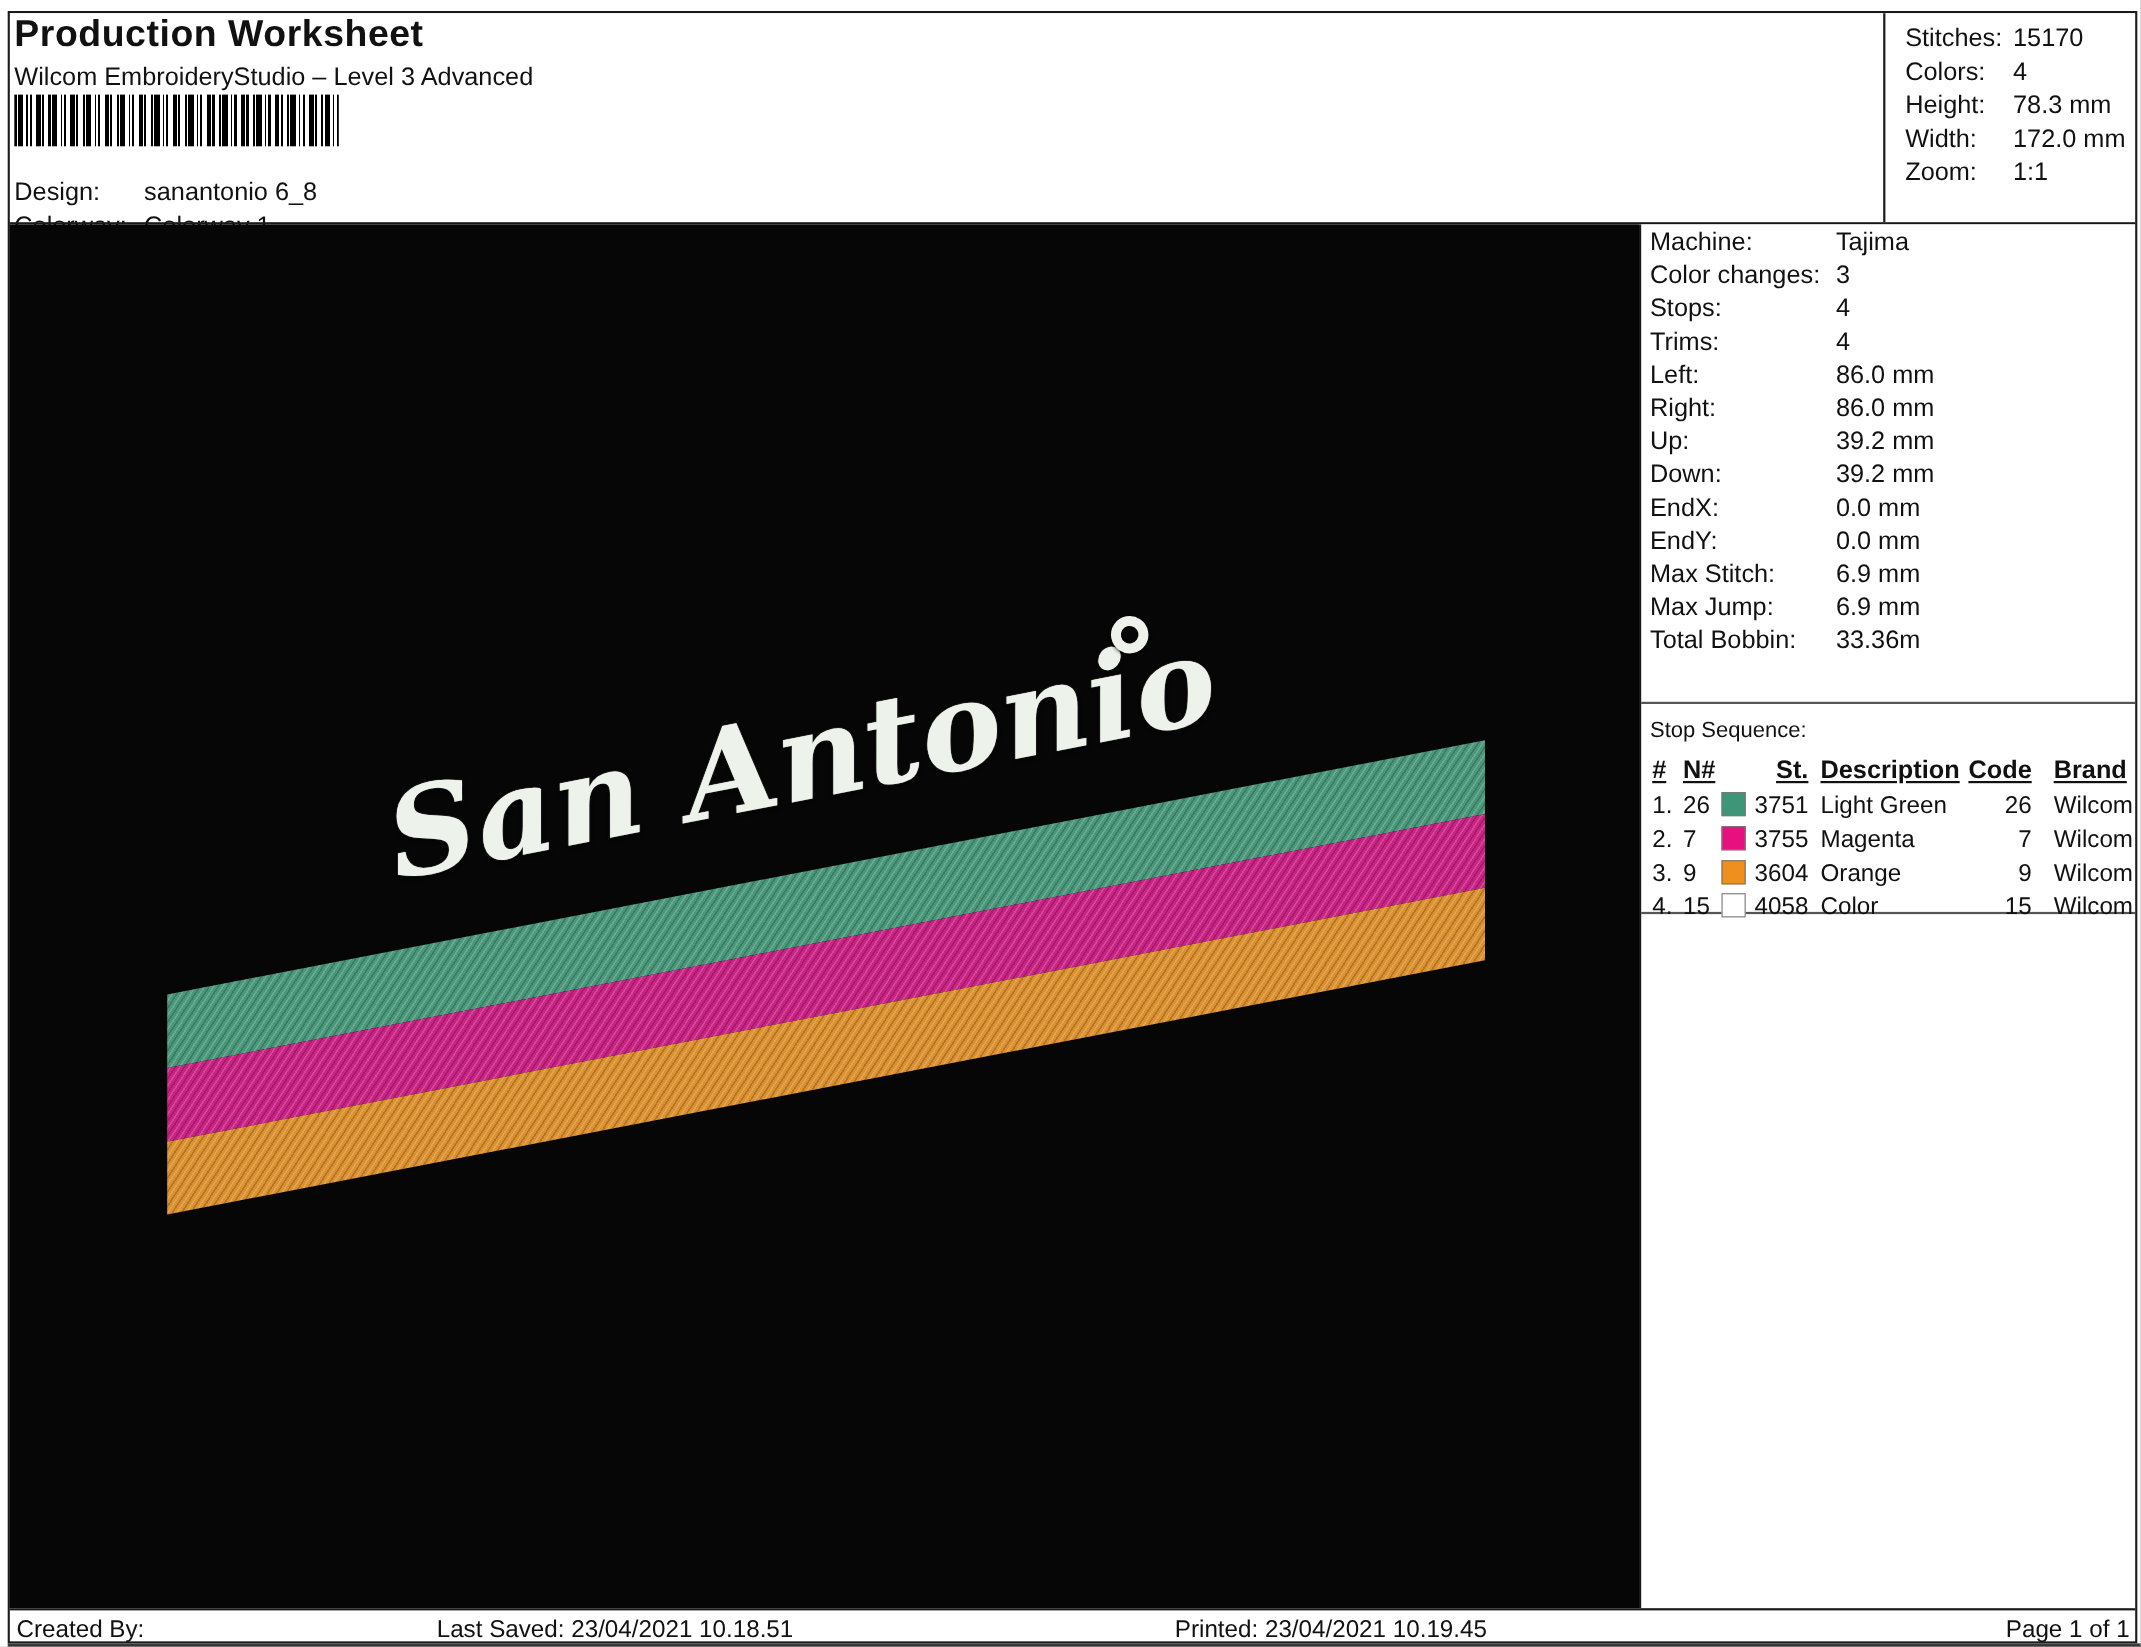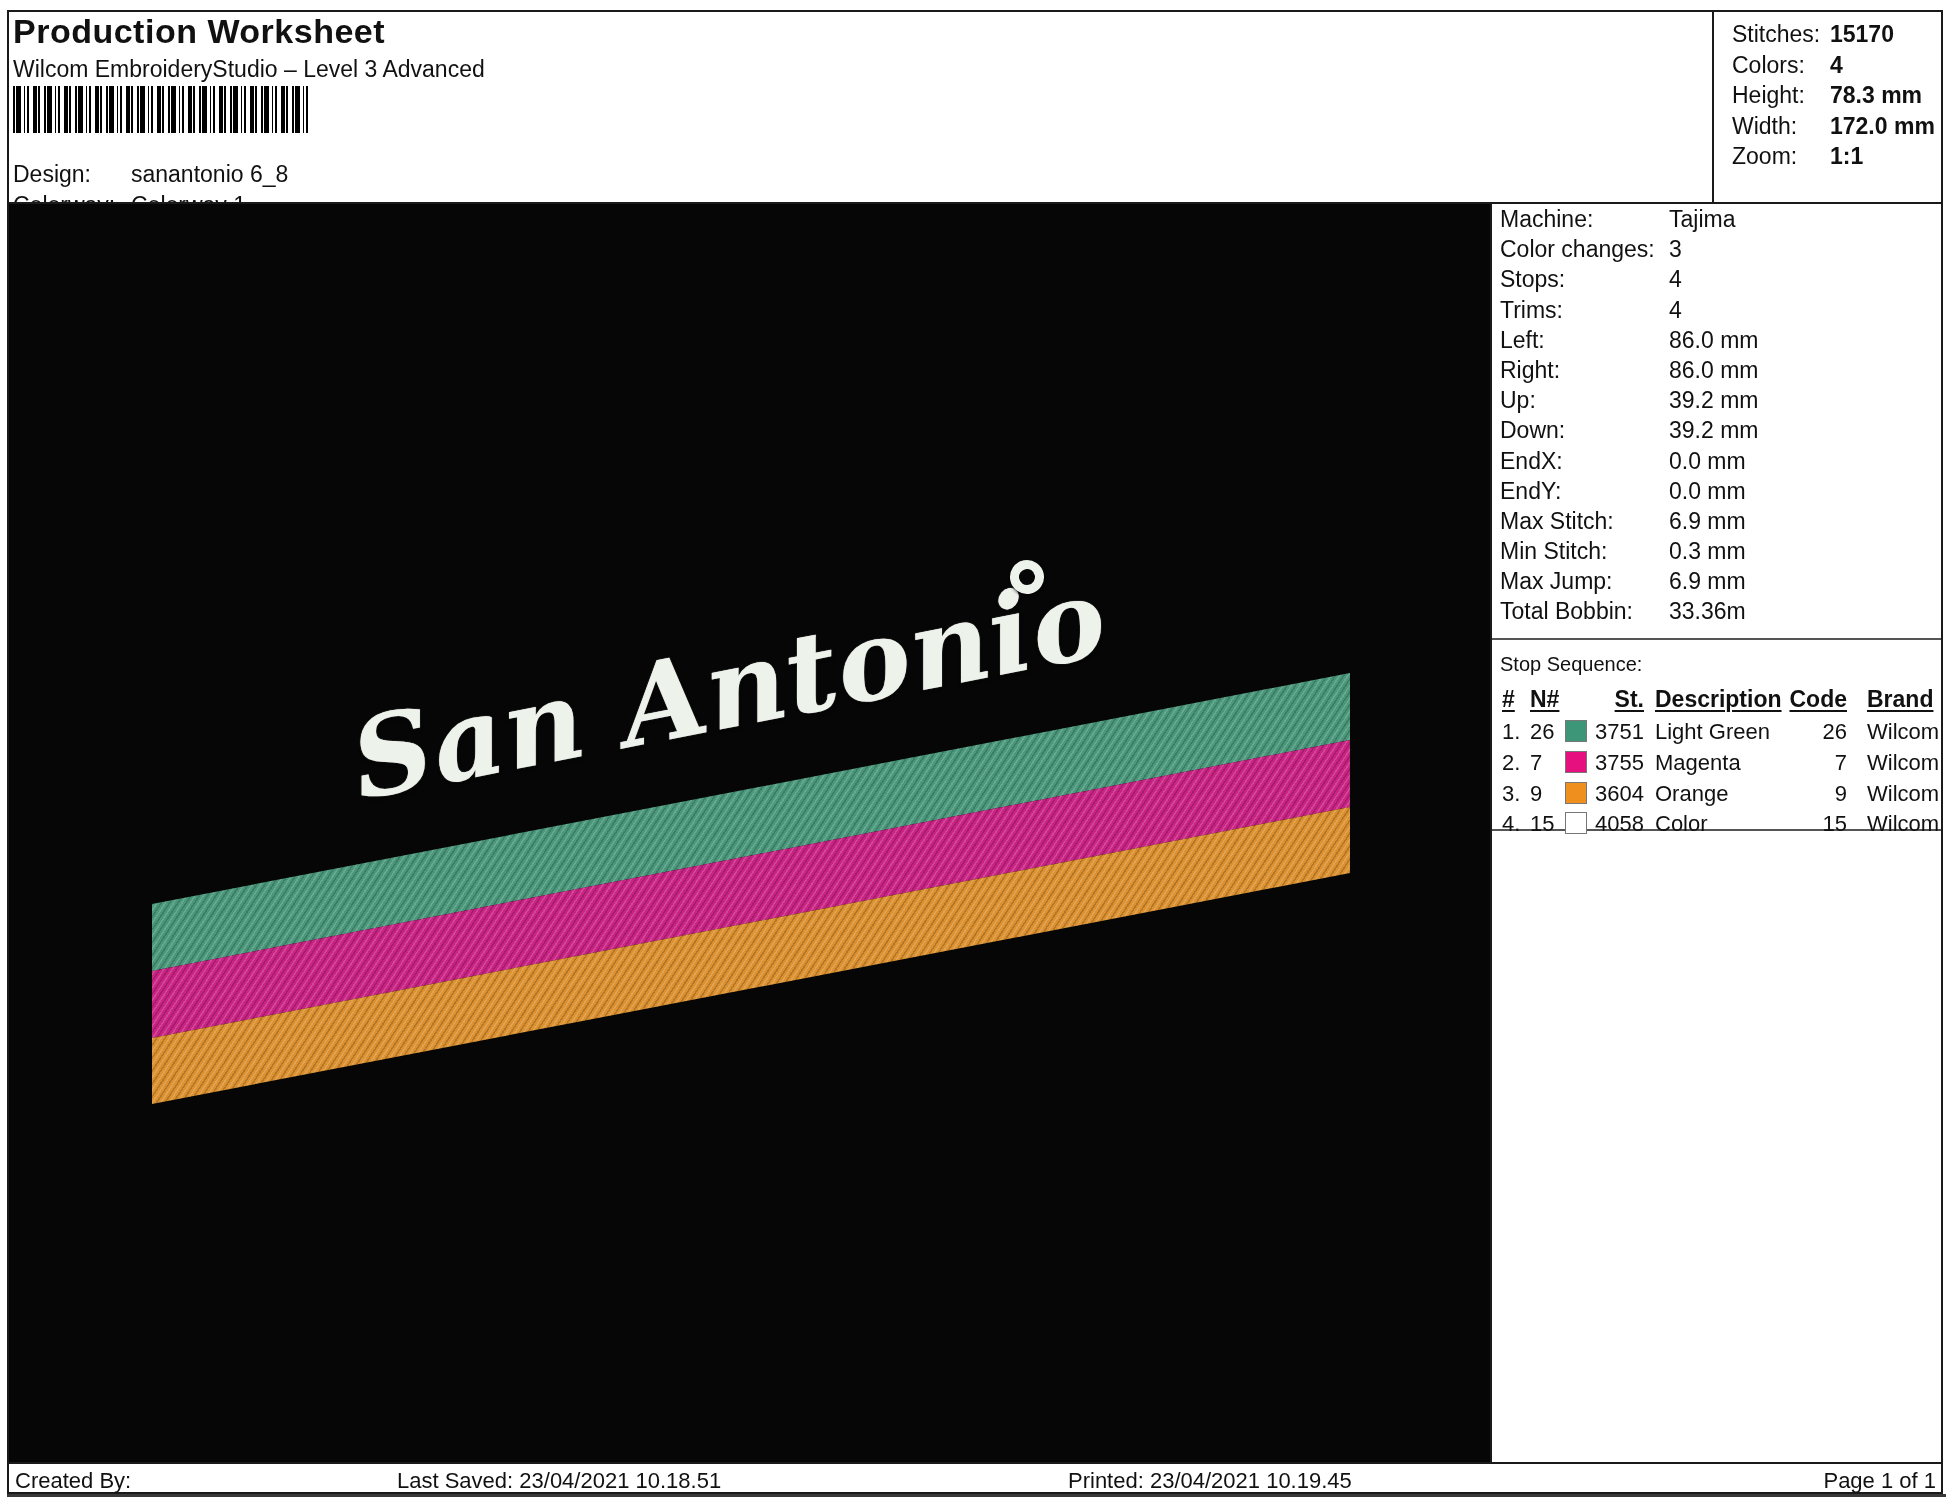--- a/index.html
+++ b/index.html
@@ -24,21 +24,21 @@
   .hdr-row .val { position:absolute; left:118px; white-space:nowrap; }
   .hdr-design   { top:133px; width:600px; height:28px; }
   .hdr-colorway { top:164px; width:600px; height:28px; }
   .hdr-divider-v { position:absolute; left:1703px; top:0; width:2px; height:190px; background:#1a1a1a; }
   .hdr-bottom    { position:absolute; left:0; top:190px; width:1932px; height:2px; background:#1a1a1a; }
 
   
   .stats { position:absolute; left:1705px; top:0; width:227px; height:235px; padding-top:9px; }
   .s-row { position:relative; height:30.6px; font-size:23px; }
   .s-row .lab { position:absolute; left:18px; }
-  .s-row .val { position:absolute; left:116px; white-space:nowrap;font-weight:bold; }
+  .s-row .val { position:absolute; left:116px; white-space:nowrap; }
 
   
   .canvas { position:absolute; left:0; top:192px; width:1481px; height:1258px; background:#060606; overflow:hidden; }
   .stripes-svg { position:absolute; left:0; top:0; }
   .stripe-texture { position:absolute; left:0; top:0; width:1481px; height:1258px;
       clip-path:polygon(143px 700px, 1341px 469px, 1341px 669px, 143px 900px);
       background:repeating-linear-gradient(123deg,
         rgba(255,255,255,0.16) 0 1.5px, rgba(255,255,255,0) 1.5px 3.5px,
         rgba(0,0,0,0.18) 3.5px 5px, rgba(0,0,0,0) 5px 7px); }
   .script-text { position:absolute; left:325px; top:382px; width:790px; height:205px;
@@ -178,24 +178,20 @@
       </div>
       <div class="m-row">
         <span class="lab">EndY:</span>
         <span class="val">0.0 mm</span>
       </div>
       <div class="m-row">
         <span class="lab">Max Stitch:</span>
         <span class="val">6.9 mm</span>
       </div>
       <div class="m-row">
-        <span class="lab">Min Stitch:</span>
-        <span class="val">0.3 mm</span>
-      </div>
-      <div class="m-row">
         <span class="lab">Max Jump:</span>
         <span class="val">6.9 mm</span>
       </div>
       <div class="m-row">
         <span class="lab">Total Bobbin:</span>
         <span class="val">33.36m</span>
       </div>
     </div>
 
     <div class="stop-box">

